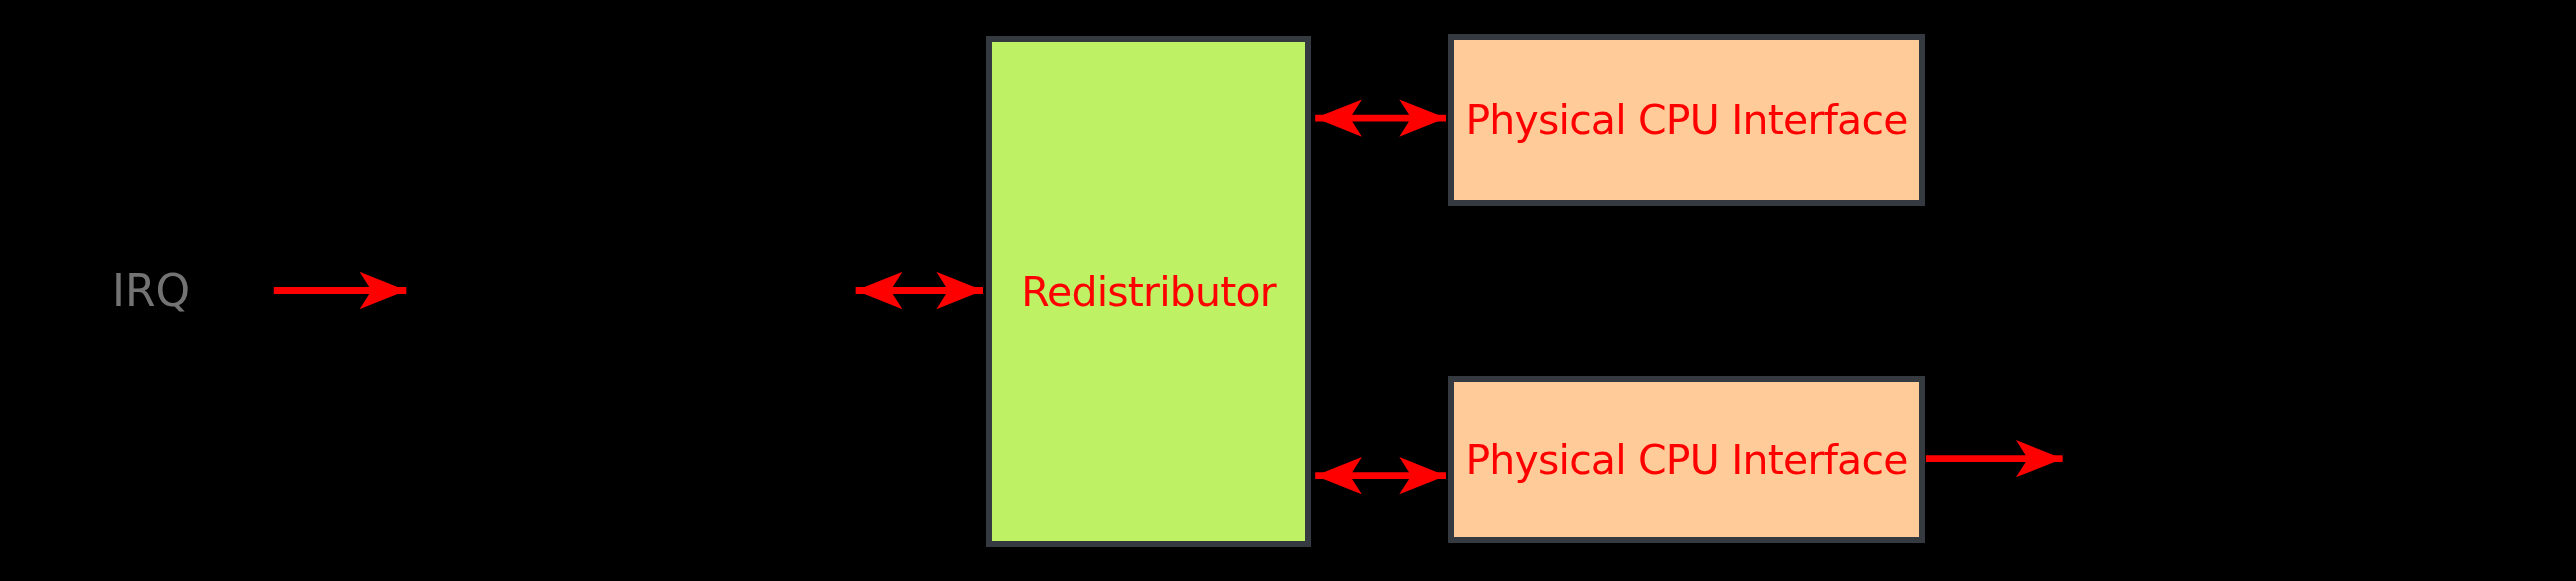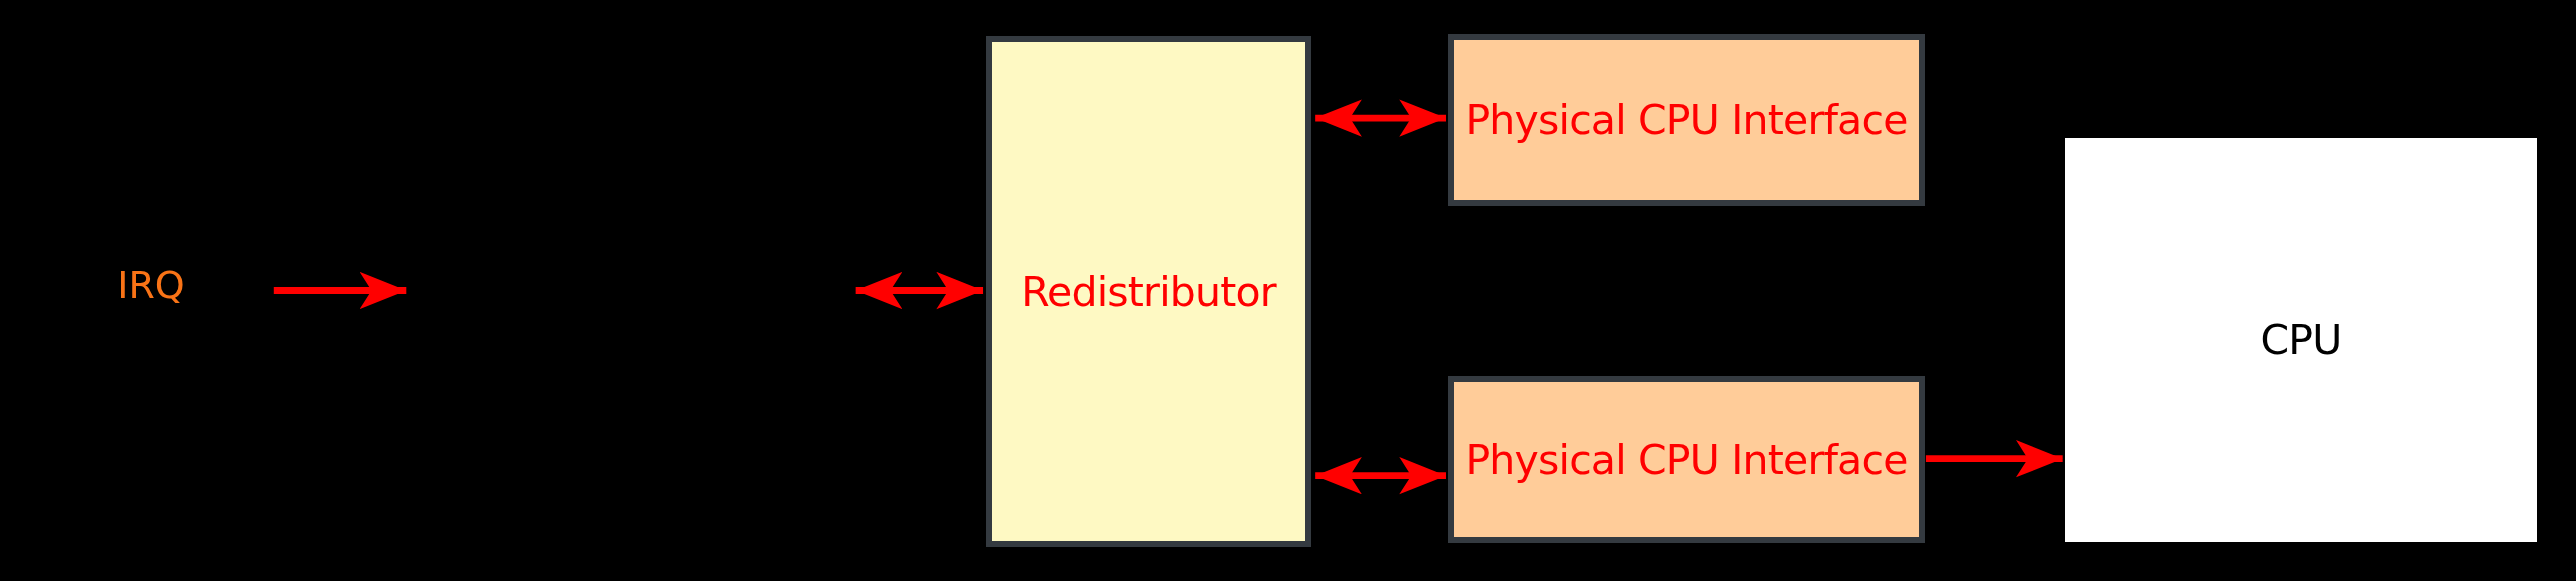--- a/index.html
+++ b/index.html
@@ -26,35 +26,35 @@
   .node .label {
     font-size: 41px;
     letter-spacing: -0.8px;
     white-space: nowrap;
   }
   .red-text { color: #ff0000; }
   .black-text { color: #000000; }
 
   .free-label {
     position: absolute;
-    color: #f97316;
-    font-size: 38px;
+    color: #737373;
+    font-size: 44px;
     display: flex;
-    align-items: flex-start;
+    align-items: center;
     justify-content: center;
   }
 
   #node-distributor {
     left: 410px; top: 34px; width: 443px; height: 512px;
     background: #d5e8d4;
     border: 4.2px solid #82b366;
   }
   #node-redistributor {
     left: 986px; top: 36px; width: 325px; height: 511px;
-    background: #fef9c3;
+    background: #bef264;
     border: 6px solid #343a40;
   }
   #node-iface-top {
     left: 1448px; top: 34px; width: 477px; height: 172px;
     background: #ffcc99;
     border: 6px solid #343a40;
   }
   #node-iface-bottom {
     left: 1448px; top: 376px; width: 477px; height: 167px;
     background: #ffcc99;
@@ -102,18 +102,15 @@
   </div>
 
   <div class="node" id="node-iface-top">
     <span class="label red-text">Physical CPU Interface</span>
   </div>
 
   <div class="node" id="node-iface-bottom">
     <span class="label red-text">Physical CPU Interface</span>
   </div>
 
-  <div class="node" id="node-cpu">
-    <span class="label black-text">CPU</span>
-  </div>
 
 </div>
 
 
 </body></html>

